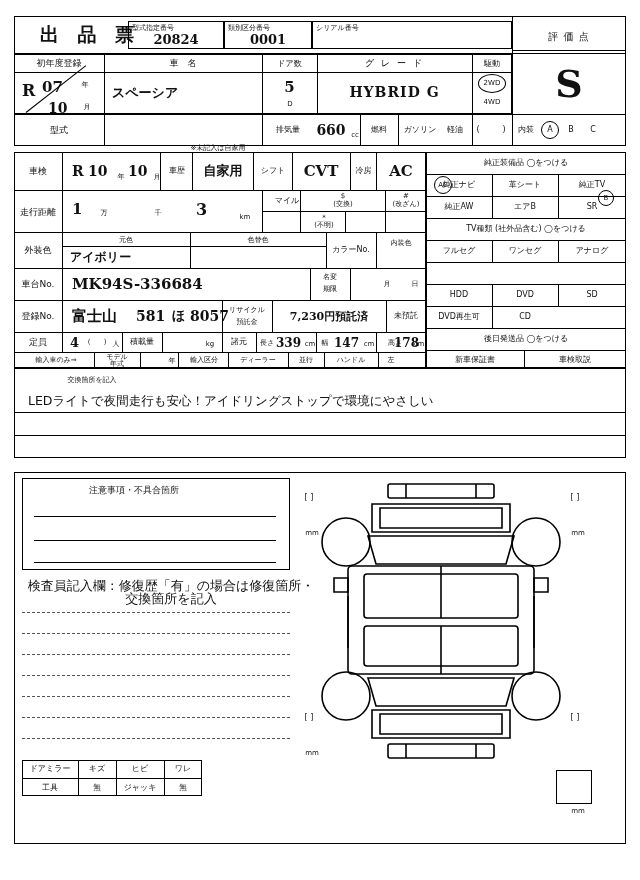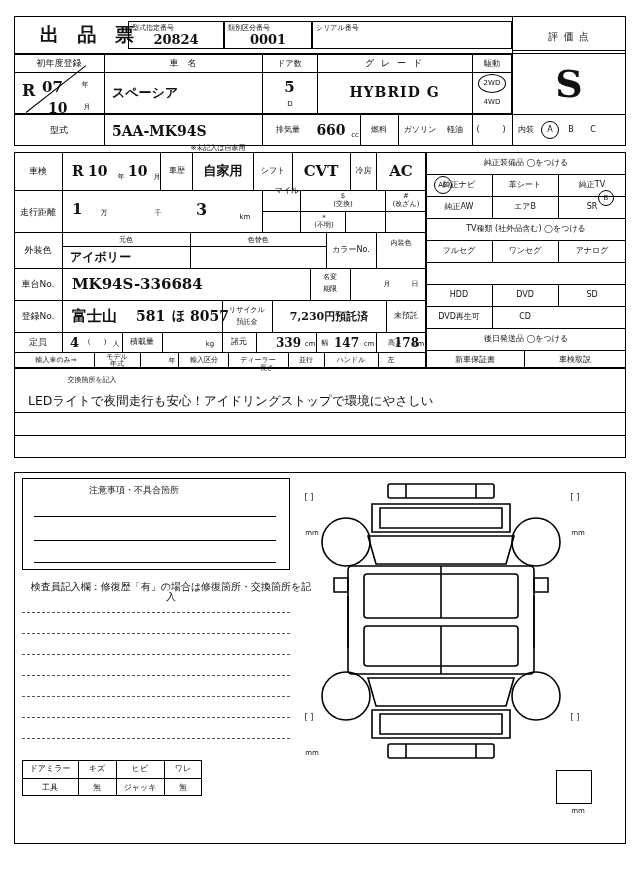--- a/index.html
+++ b/index.html
@@ -86,21 +86,20 @@
   <div class="bx lbl xs ctr" style="left:478px;top:95px;width:28px;height:14px;">4WD</div>
 
   <div class="bx b" style="left:14px;top:114px;width:612px;height:32px;"></div>
   <div class="line" style="left:104px;top:114px;width:1px;height:32px;"></div>
   <div class="line" style="left:262px;top:114px;width:1px;height:32px;"></div>
   <div class="line" style="left:360px;top:114px;width:1px;height:32px;"></div>
   <div class="line" style="left:398px;top:114px;width:1px;height:32px;"></div>
   <div class="line" style="left:472px;top:114px;width:1px;height:32px;"></div>
 
   <div class="bx lbl ctr" style="left:14px;top:122px;width:90px;height:16px;">型式</div>
-  <div class="bx hand lft" style="left:112px;top:119px;width:148px;height:24px;font-size:14px;">5AA-MK94S</div>
   <div class="bx lbl sm ctr" style="left:264px;top:122px;width:48px;height:16px;">排気量</div>
   <div class="bx hand ctr" style="left:310px;top:119px;width:42px;height:22px;font-size:14px;">660</div>
   <div class="bx lbl xs" style="left:348px;top:130px;width:14px;height:10px;">cc</div>
   <div class="bx lbl sm ctr" style="left:360px;top:122px;width:38px;height:16px;">燃料</div>
   <div class="bx lbl sm ctr" style="left:400px;top:122px;width:40px;height:16px;">ガソリン</div>
   <div class="bx lbl sm ctr" style="left:440px;top:122px;width:30px;height:16px;">軽油</div>
   <div class="bx lbl sm" style="left:472px;top:122px;width:12px;height:16px;display:flex;align-items:center;">(</div>
   <div class="bx lbl sm" style="left:498px;top:122px;width:12px;height:16px;display:flex;align-items:center;">)</div>
 
   <div class="bx lbl sm ctr" style="left:512px;top:122px;width:28px;height:16px;">内装</div>
@@ -144,21 +143,21 @@
   <div class="line" style="left:385px;top:211px;width:1px;height:21px;"></div>
 
   <div class="bx lbl ctr" style="left:14px;top:204px;width:48px;height:16px;">走行距離</div>
   <div class="bx lbl xs ctr" style="left:96px;top:208px;width:16px;height:10px;">万</div>
   <div class="bx lbl xs ctr" style="left:150px;top:208px;width:16px;height:10px;">千</div>
   <div class="bx hand" style="left:72px;top:197px;width:20px;height:24px;font-size:15px;display:flex;align-items:center;">1</div>
   <div class="bx hand" style="left:128px;top:197px;width:20px;height:24px;font-size:15px;display:flex;align-items:center;"></div>
   <div class="bx hand" style="left:196px;top:196px;width:24px;height:26px;font-size:16px;display:flex;align-items:center;">3</div>
   <div class="bx lbl xs" style="left:236px;top:212px;width:18px;height:10px;">km</div>
 
-  <div class="bx lbl sm ctr" style="left:262px;top:183px;width:38px;height:16px;padding-left:12px;">マイル</div>
+  <div class="bx lbl sm ctr" style="left:262px;top:193px;width:38px;height:16px;padding-left:12px;">マイル</div>
   <div class="bx lbl xs ctr" style="left:302px;top:192px;width:82px;height:9px;">$</div>
   <div class="bx lbl xs ctr" style="left:302px;top:200px;width:82px;height:9px;">(交換)</div>
   <div class="bx lbl xs ctr" style="left:386px;top:192px;width:40px;height:9px;">#</div>
   <div class="bx lbl xs ctr" style="left:386px;top:200px;width:40px;height:9px;">(改ざん)</div>
   <div class="bx lbl xs ctr" style="left:302px;top:214px;width:44px;height:9px;">*</div>
   <div class="bx lbl xs ctr" style="left:302px;top:221px;width:44px;height:9px;">(不明)</div>
 
   <div class="line" style="left:14px;top:268px;width:412px;height:1px;"></div>
   <div class="line" style="left:62px;top:232px;width:1px;height:36px;"></div>
   <div class="line" style="left:62px;top:246px;width:264px;height:1px;"></div>
@@ -208,21 +207,21 @@
   <div class="line" style="left:316px;top:332px;width:1px;height:20px;"></div>
   <div class="line" style="left:376px;top:332px;width:1px;height:20px;"></div>
   <div class="bx lbl ctr" style="left:14px;top:335px;width:48px;height:14px;">定員</div>
   <div class="bx hand" style="left:70px;top:333px;width:16px;height:18px;font-size:13px;display:flex;align-items:center;">4</div>
   <div class="bx lbl xs" style="left:84px;top:337px;width:10px;height:10px;">(</div>
   <div class="bx lbl xs" style="left:100px;top:337px;width:10px;height:10px;">)</div>
   <div class="bx lbl xs" style="left:110px;top:339px;width:12px;height:10px;">人</div>
   <div class="bx lbl sm ctr" style="left:122px;top:335px;width:40px;height:14px;">積載量</div>
   <div class="bx lbl xs" style="left:202px;top:339px;width:16px;height:10px;">kg</div>
   <div class="bx lbl sm ctr" style="left:222px;top:335px;width:34px;height:14px;">諸元</div>
-  <div class="bx lbl xs" style="left:258px;top:338px;width:18px;height:10px;margin-top:25px;">長さ</div>
+  <div class="bx lbl xs" style="left:258px;top:338px;width:18px;height:10px;">長さ</div>
   <div class="bx hand" style="left:276px;top:334px;width:30px;height:17px;font-size:12px;display:flex;align-items:center;">339</div>
   <div class="bx lbl xs" style="left:303px;top:339px;width:14px;height:10px;">cm</div>
   <div class="bx lbl xs" style="left:318px;top:338px;width:14px;height:10px;">幅</div>
   <div class="bx hand" style="left:334px;top:334px;width:30px;height:17px;font-size:12px;display:flex;align-items:center;">147</div>
   <div class="bx lbl xs" style="left:362px;top:339px;width:14px;height:10px;">cm</div>
   <div class="bx lbl xs" style="left:378px;top:338px;width:34px;height:10px;">高さ</div>
   <div class="bx hand" style="left:394px;top:334px;width:30px;height:17px;font-size:12px;display:flex;align-items:center;">178</div>
   <div class="bx lbl xs" style="left:412px;top:339px;width:14px;height:10px;">cm</div>
 
   <div class="line" style="left:94px;top:352px;width:1px;height:16px;"></div>
@@ -293,21 +292,21 @@
   <div class="line" style="left:14px;top:435px;width:612px;height:1px;"></div>
 
   <div class="bx b" style="left:14px;top:472px;width:612px;height:372px;"></div>
 
   <div class="bx b" style="left:22px;top:478px;width:268px;height:92px;"></div>
   <div class="bx lbl" style="left:34px;top:484px;width:200px;height:12px;display:flex;align-items:center;">注意事項・不具合箇所</div>
   <div class="solidline" style="left:34px;top:516px;width:242px;"></div>
   <div class="solidline" style="left:34px;top:540px;width:242px;"></div>
   <div class="solidline" style="left:34px;top:562px;width:242px;"></div>
 
-  <div class="bx lbl" style="left:26px;top:586px;width:290px;height:12px;display:flex;align-items:center;font-size:10px;">検査員記入欄：修復歴「有」の場合は修復箇所・交換箇所を記入</div>
+  <div class="bx lbl" style="left:26px;top:586px;width:290px;height:12px;display:flex;align-items:center;font-size:13px;">検査員記入欄：修復歴「有」の場合は修復箇所・交換箇所を記入</div>
   <div class="dash" style="left:22px;top:612px;width:268px;"></div>
   <div class="dash" style="left:22px;top:633px;width:268px;"></div>
   <div class="dash" style="left:22px;top:654px;width:268px;"></div>
   <div class="dash" style="left:22px;top:675px;width:268px;"></div>
   <div class="dash" style="left:22px;top:696px;width:268px;"></div>
   <div class="dash" style="left:22px;top:717px;width:268px;"></div>
   <div class="dash" style="left:22px;top:738px;width:268px;"></div>
 
   <svg style="position:absolute;left:310px;top:478px;" width="296" height="290" viewBox="0 0 296 290">
     <g fill="none" stroke="#000" stroke-width="1.6">

